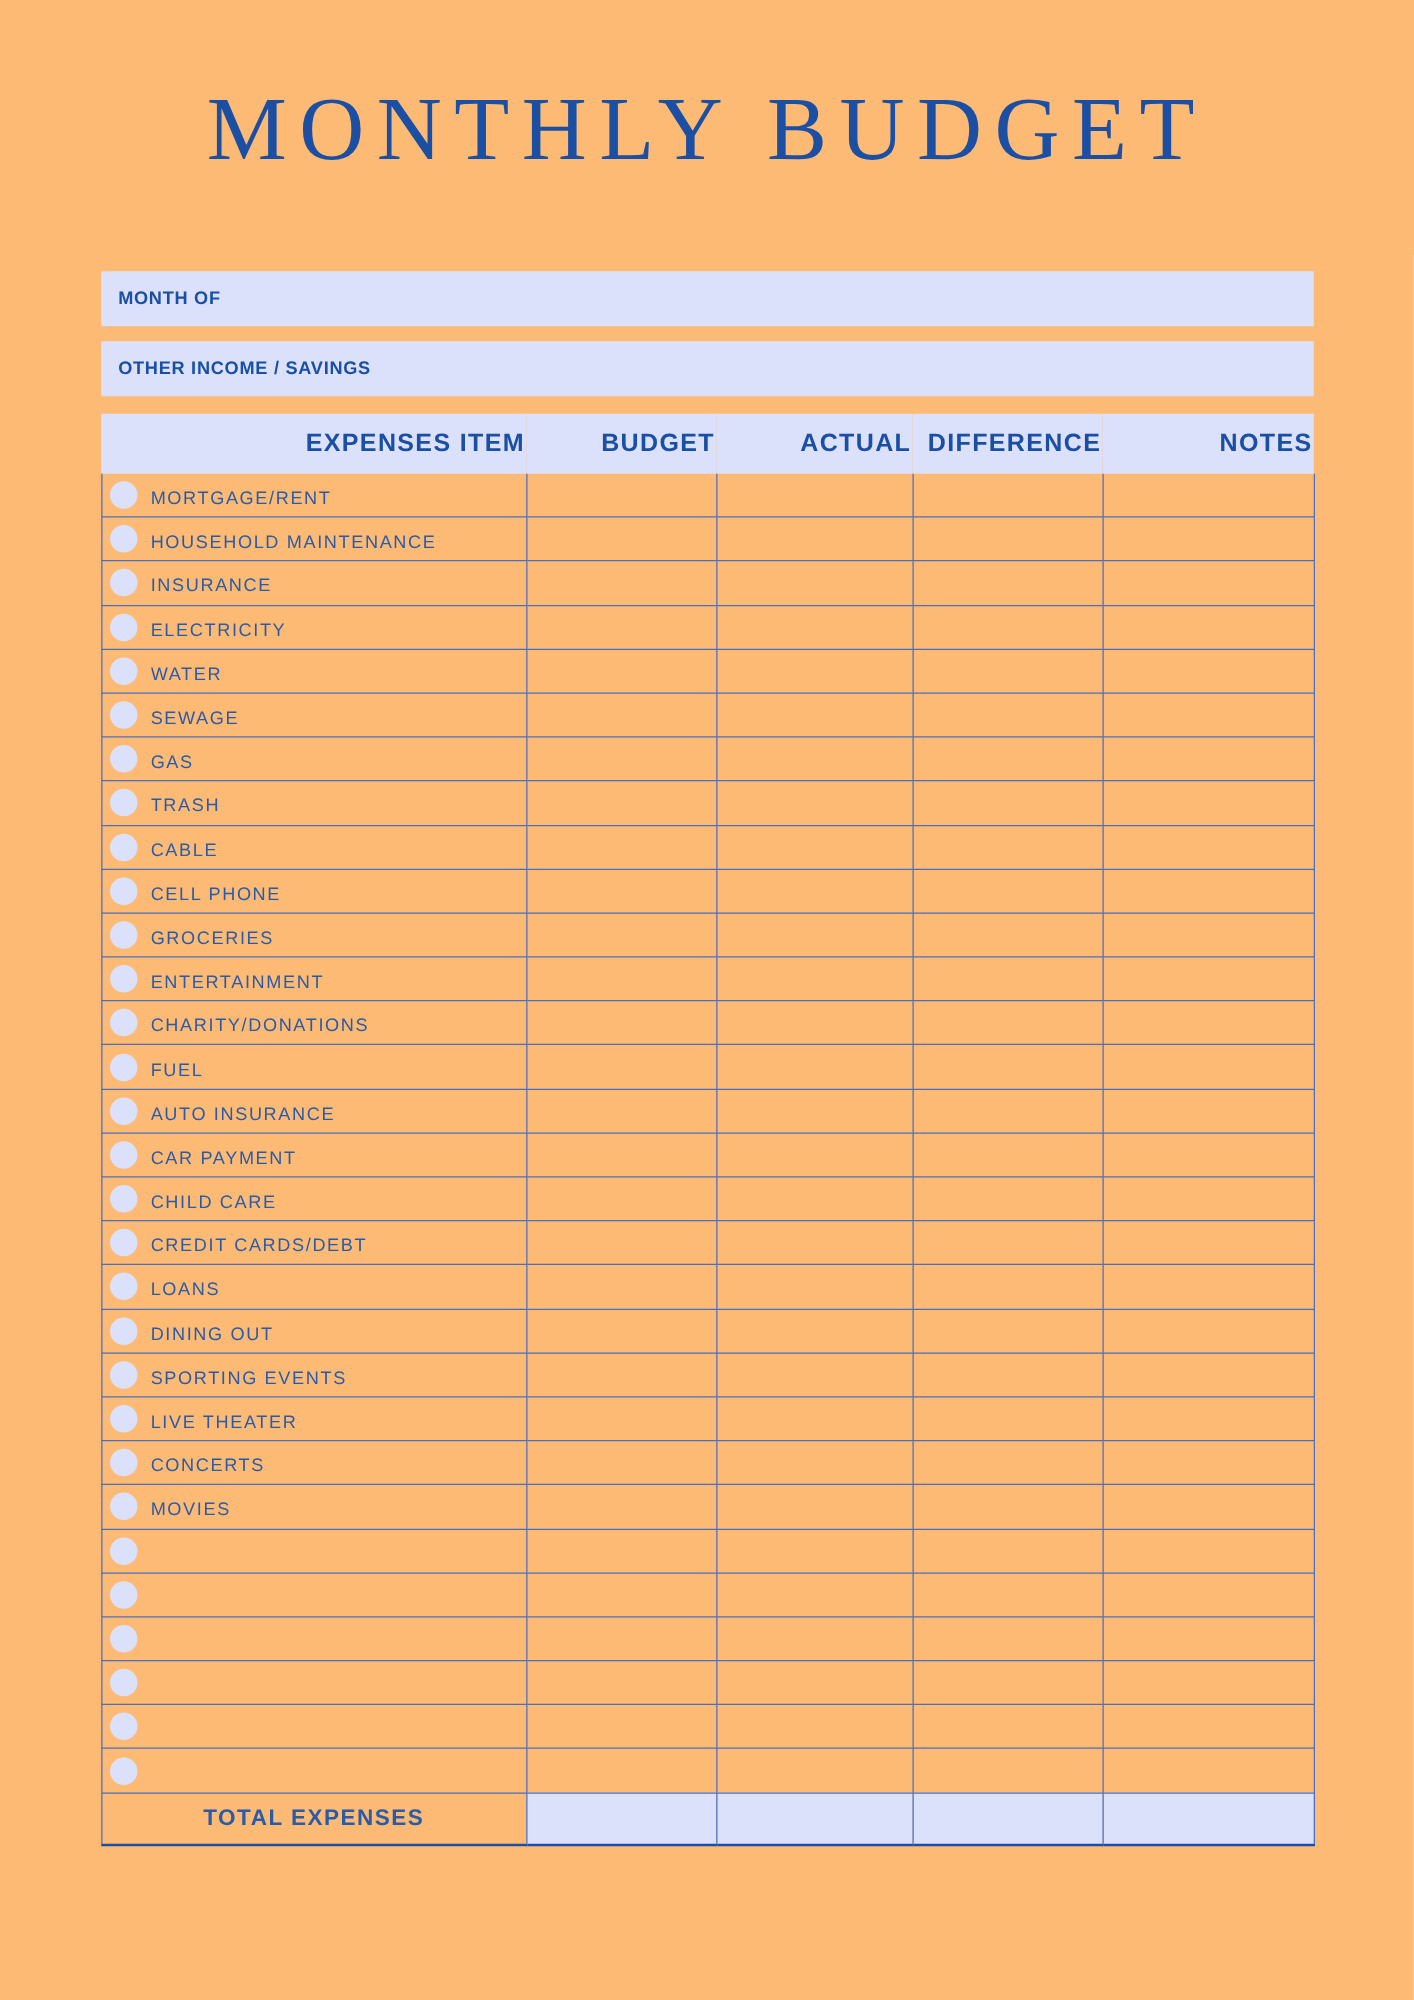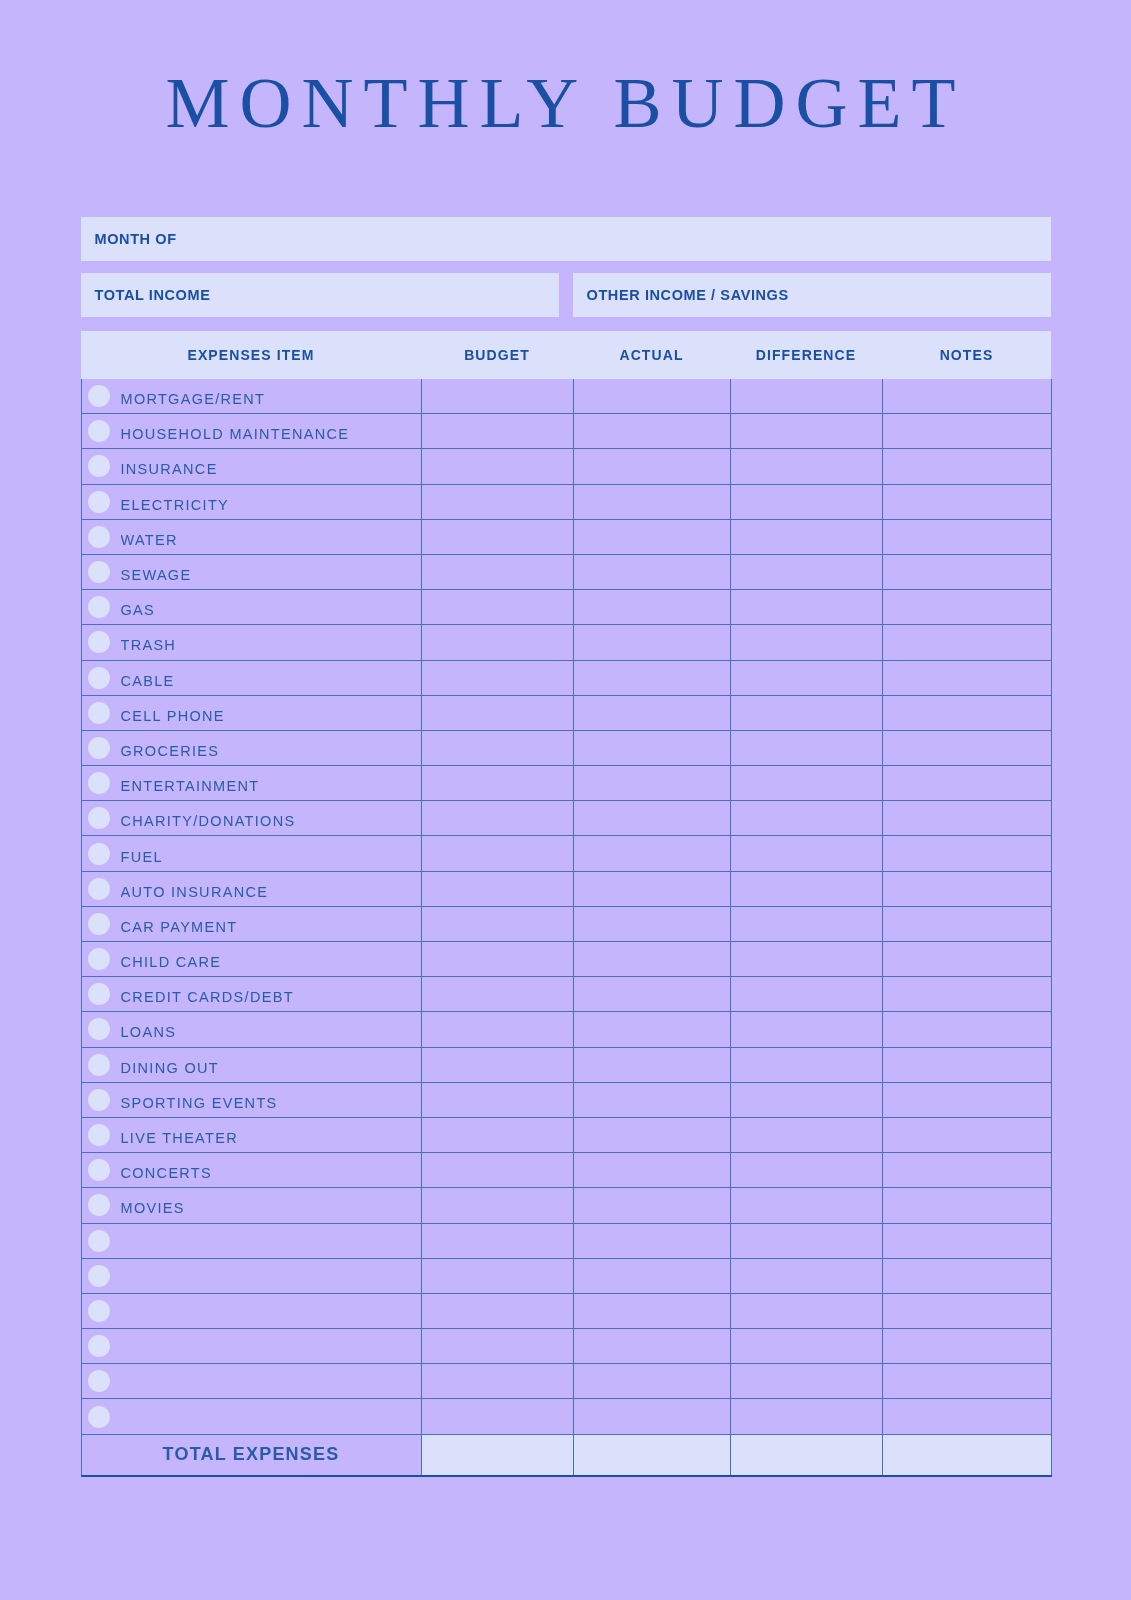--- a/index.html
+++ b/index.html
@@ -11,21 +11,21 @@
     width: 1131px;
     height: 1600px;
     font-family: "Liberation Sans", sans-serif;
     color: #1e4fa0;
     overflow: hidden;
   }
   .page {
     position: relative;
     width: 1131px;
     height: 1600px;
-    background: #c4b5fd;
+    background: #fdba74;
     box-sizing: border-box;
   }
   .title {
     text-align: center;
     font-family: "Liberation Serif", serif;
     font-size: 72px;
     letter-spacing: 10px;
     color: #1a4fa3;
     margin: 0;
     padding-top: 62px;
@@ -58,25 +58,25 @@
   }
   .tbl {
     margin-top: 14px;
     border-collapse: collapse;
     width: 100%;
     table-layout: fixed;
   }
   .tbl th {
     background: #dbe0fb;
     height: 46px;
-    font-size: 14px;
+    font-size: 20px;
     font-weight: bold;
     letter-spacing: 1.1px;
     color: #1a4fa3;
-    text-align: center;
+    text-align: right;
     border: none;
   }
   .tbl td {
     height: 34.2px;
     border-bottom: 1.3px solid #4a6fc0;
     border-right: 1.3px solid #4a6fc0;
     font-size: 14.5px;
     letter-spacing: 1.3px;
     color: #2a5ba8;
     padding: 0;
@@ -132,21 +132,20 @@
 
 <div class="page">
 
   <h1 class="title">MONTHLY BUDGET</h1>
 
   <div class="sheet">
 
     <div class="band">MONTH OF</div>
 
     <div class="band-row">
-      <div class="band">TOTAL  INCOME</div>
       <div class="band">OTHER INCOME / SAVINGS</div>
     </div>
 
     <table class="tbl">
       <colgroup>
         <col class="c-item">
         <col class="c-budget">
         <col class="c-actual">
         <col class="c-diff">
         <col class="c-notes">

